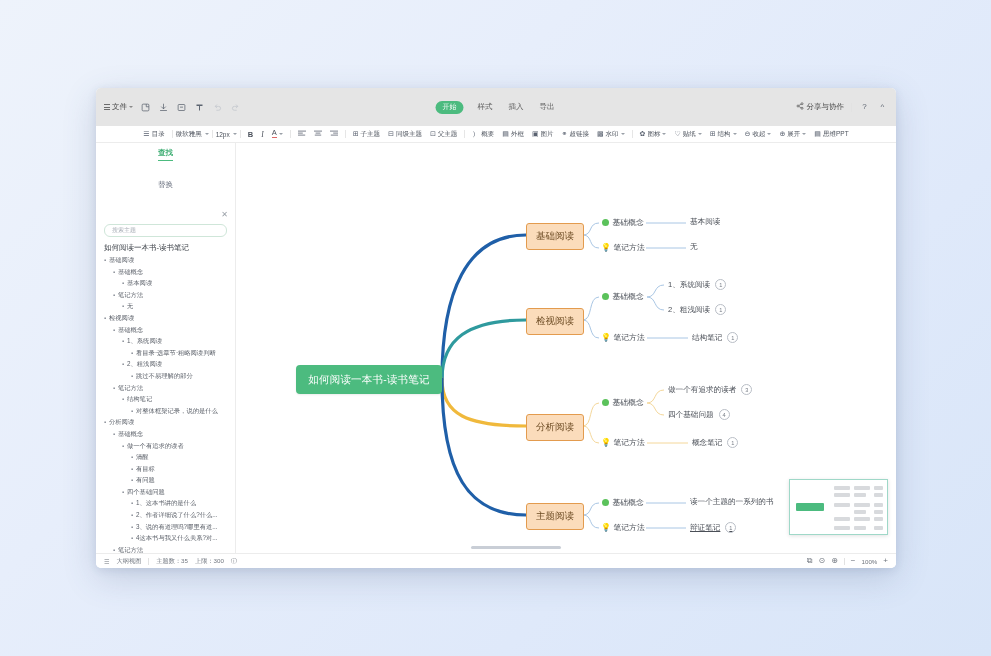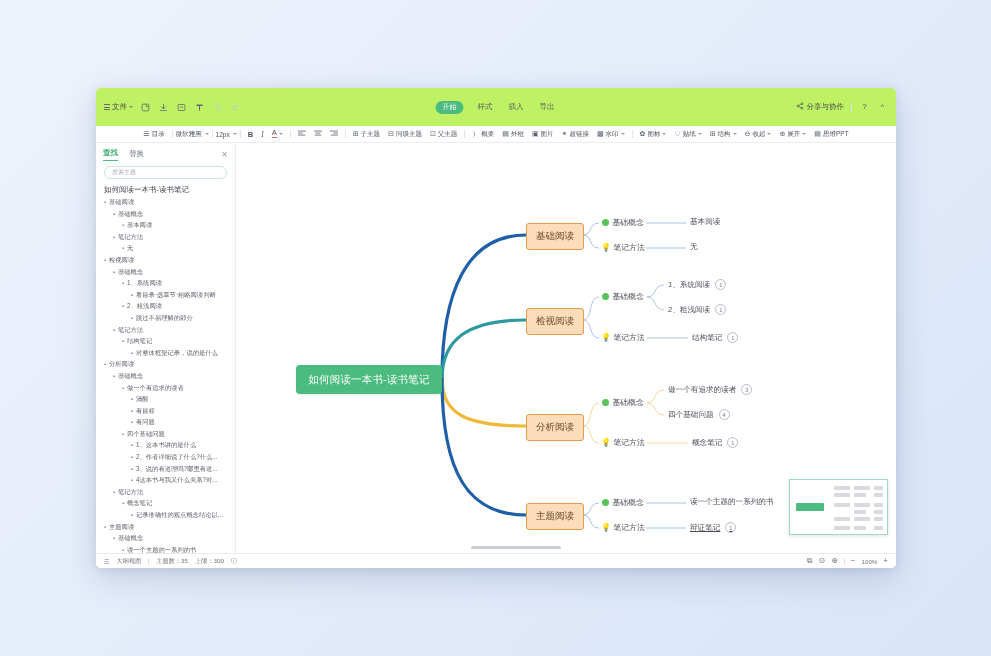--- a/index.html
+++ b/index.html
@@ -11,21 +11,21 @@
   .desktop{position:absolute;inset:0;}
   
   .app-window{
     position:absolute;left:96px;top:88px;width:800px;height:480px;
     background:#fff;border-radius:5px;
     box-shadow:0 10px 34px rgba(60,80,120,.20),0 2px 8px rgba(60,80,120,.12);
     overflow:hidden;display:flex;flex-direction:column;
   }
   
   .topbar{height:22px;flex:none;display:flex;align-items:center;
-    padding:8px 8px;background:#bef264;position:relative;gap:15px;}
+    padding:8px 8px;background:#e5e5e5;position:relative;gap:15px;}
   .tb-left{display:flex;align-items:center;gap:7px;}
   .menu-btn{display:flex;align-items:center;gap:2px;color:#4a4a4a;font-size:7.5px;}
   .hamb{display:inline-flex;flex-direction:column;gap:1.2px;}
   .hamb i{display:block;width:6px;height:1px;background:#6b6b6b;}
   .caret{width:0;height:0;border-left:2.4px solid transparent;border-right:2.4px solid transparent;
     border-top:2.8px solid #8a8a8a;}
   .ticon{width:11px;height:11px;display:flex;align-items:center;justify-content:center;
     color:#5c6470;font-size:8px;line-height:1;}
   .ticon svg{display:block;}
   .tb-center{position:absolute;left:50%;transform:translateX(-50%);
@@ -47,21 +47,21 @@
   .tinycaret{width:0;height:0;border-left:2px solid transparent;border-right:2px solid transparent;
     border-top:2.4px solid #9aa0a8;}
   .bold{font-weight:bold;font-size:7.5px;color:#4c525c;}
   .ital{font-style:italic;font-size:7.5px;color:#4c525c;font-family:"Liberation Serif",serif;}
   .uA{font-size:7.5px;color:#4c525c;border-bottom:1.6px solid #d66;line-height:.9;}
   
   .wbody{flex:1;display:flex;min-height:0;}
   
   .sidebar{width:139px;flex:none;background:#fff;border-right:1px solid #ececec;
     display:flex;flex-direction:column;min-height:0;}
-  .sb-head{display:flex;align-items:center;padding:5px 7px 2px 7px;gap:11px;}
+  .sb-head{display:flex;align-items:center;padding:5px 7px 2px 7px;gap:19px;flex-direction:column;}
   .sb-tab{font-size:7.5px;color:#6b7280;padding-bottom:2px;}
   .sb-tab.active{color:#3fae74;border-bottom:1.5px solid #4cbb7f;font-weight:bold;}
   .sb-close{margin-left:auto;color:#9aa0a8;font-size:8px;line-height:1;}
   .sb-search{margin:3px 8px 5px 8px;height:11px;border:1px solid #cfe6d9;border-radius:6px;
     display:flex;align-items:center;padding:0 7px;font-size:6px;color:#a8aeb6;}
   .sb-title{font-size:7.5px;color:#3a3f46;padding:1px 8px 4px 8px;}
   .tree{flex:1;overflow:hidden;padding:0 6px 4px 6px;}
   .node{display:flex;align-items:flex-start;font-size:6.3px;color:#5b6069;
     line-height:1;height:11.6px;white-space:nowrap;overflow:hidden;}
   .node .dot{flex:none;width:4px;color:#8b9099;font-size:6px;line-height:1;margin-right:1px;}

